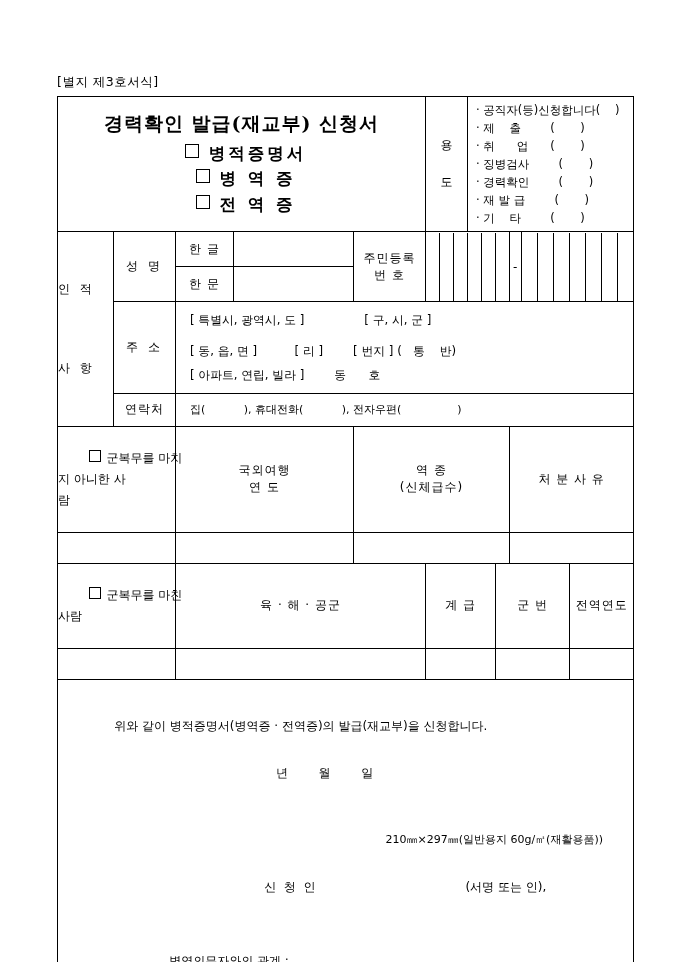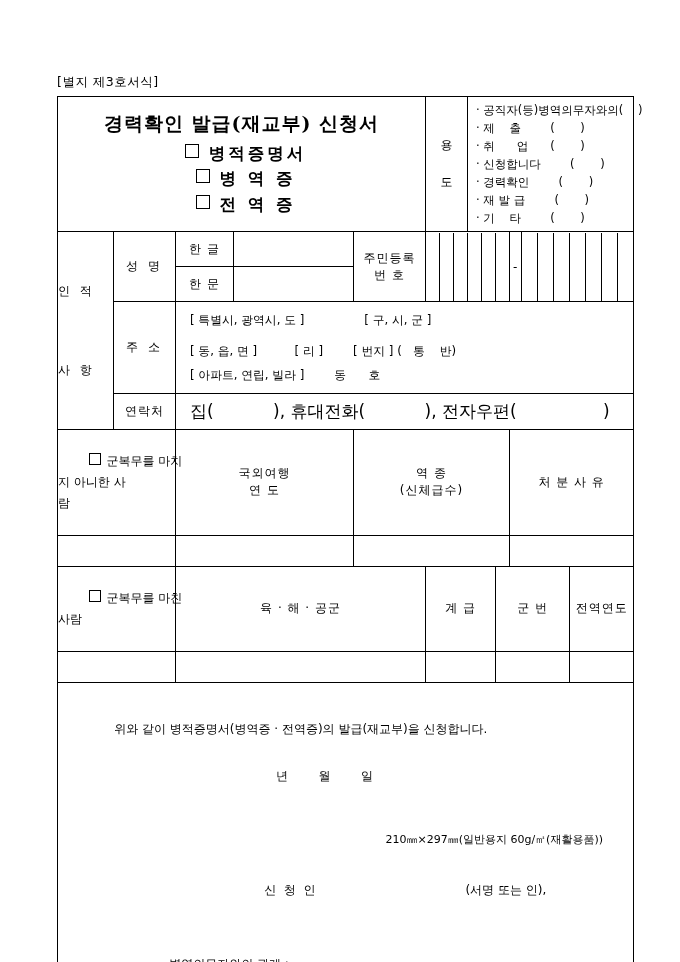--- a/index.html
+++ b/index.html
@@ -115,21 +115,21 @@
   }
   .rrn-cell:last-child { border-right: none; }
 
   .addr {
     font-size: 11.8px;
     line-height: 2.05;
     padding: 6px 0 6px 14px;
     white-space: pre;
   }
   .contact {
-    font-size: 17px;
+    font-size: 11px;
     padding: 6px 0 6px 14px;
     white-space: pre;
   }
 
   .chk-left {
     font-size: 12px;
     padding: 6px 0 6px 8px;
     line-height: 1.75;
     white-space: pre;
     margin-left: 12px;
@@ -201,24 +201,24 @@
           <span class="cb"></span><span>전  역  증</span>
         </div>
       </td>
       <td colspan="3" class="ydcell">
         <div>용</div>
         <div style="height:14px"></div>
         <div>도</div>
       </td>
       <td colspan="11">
         <div class="purpose-list">
-          <div>· 공직자(등)병역의무자와의(    )</div>
+          <div>· 공직자(등)신청합니다(    )</div>
           <div>· 제    출        (       )</div>
           <div>· 취      업      (       )</div>
-          <div>· 신청합니다        (       )</div>
+          <div>· 징병검사        (       )</div>
           <div>· 경력확인        (       )</div>
           <div>· 재 발 급        (       )</div>
           <div>· 기    타        (       )</div>
         </div>
       </td>
     </tr>
 
     <tr>
       <td rowspan="4" class="vlabel nb-b">
         <div>인 적</div>

